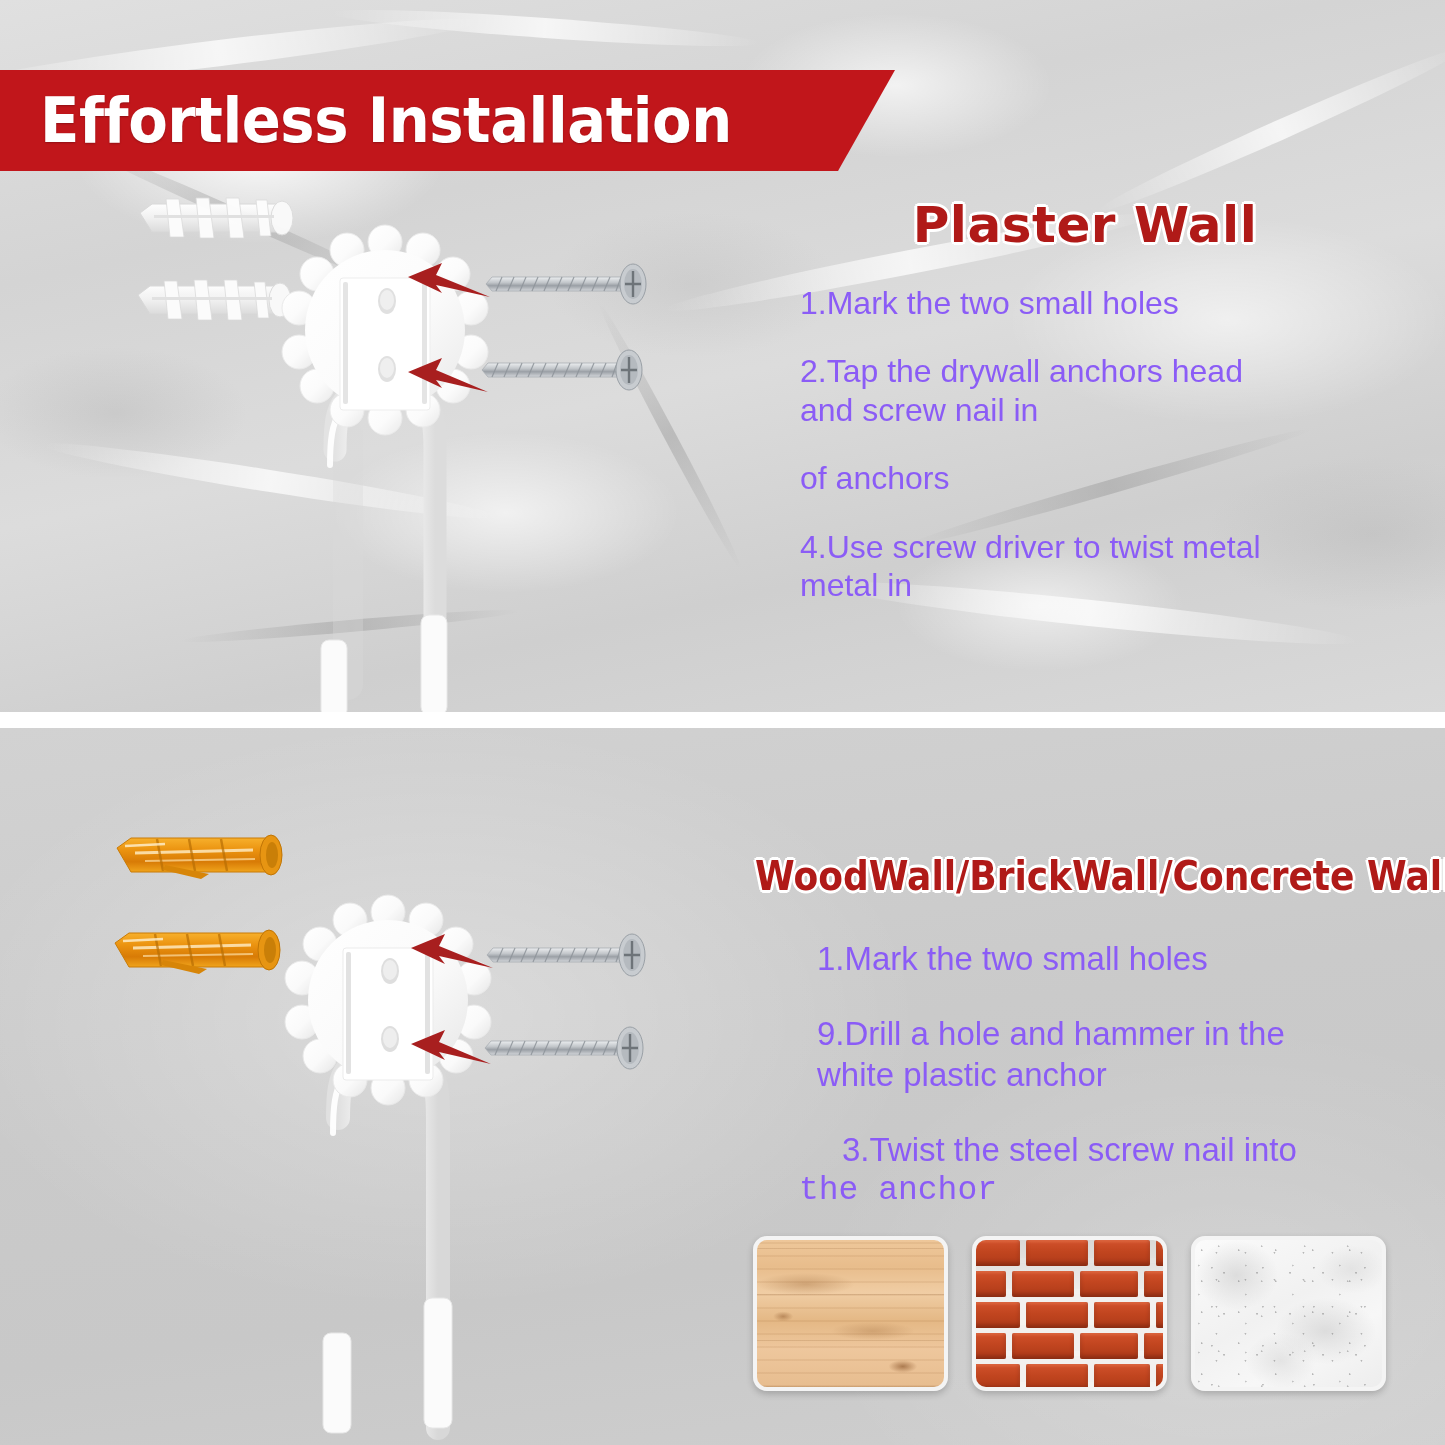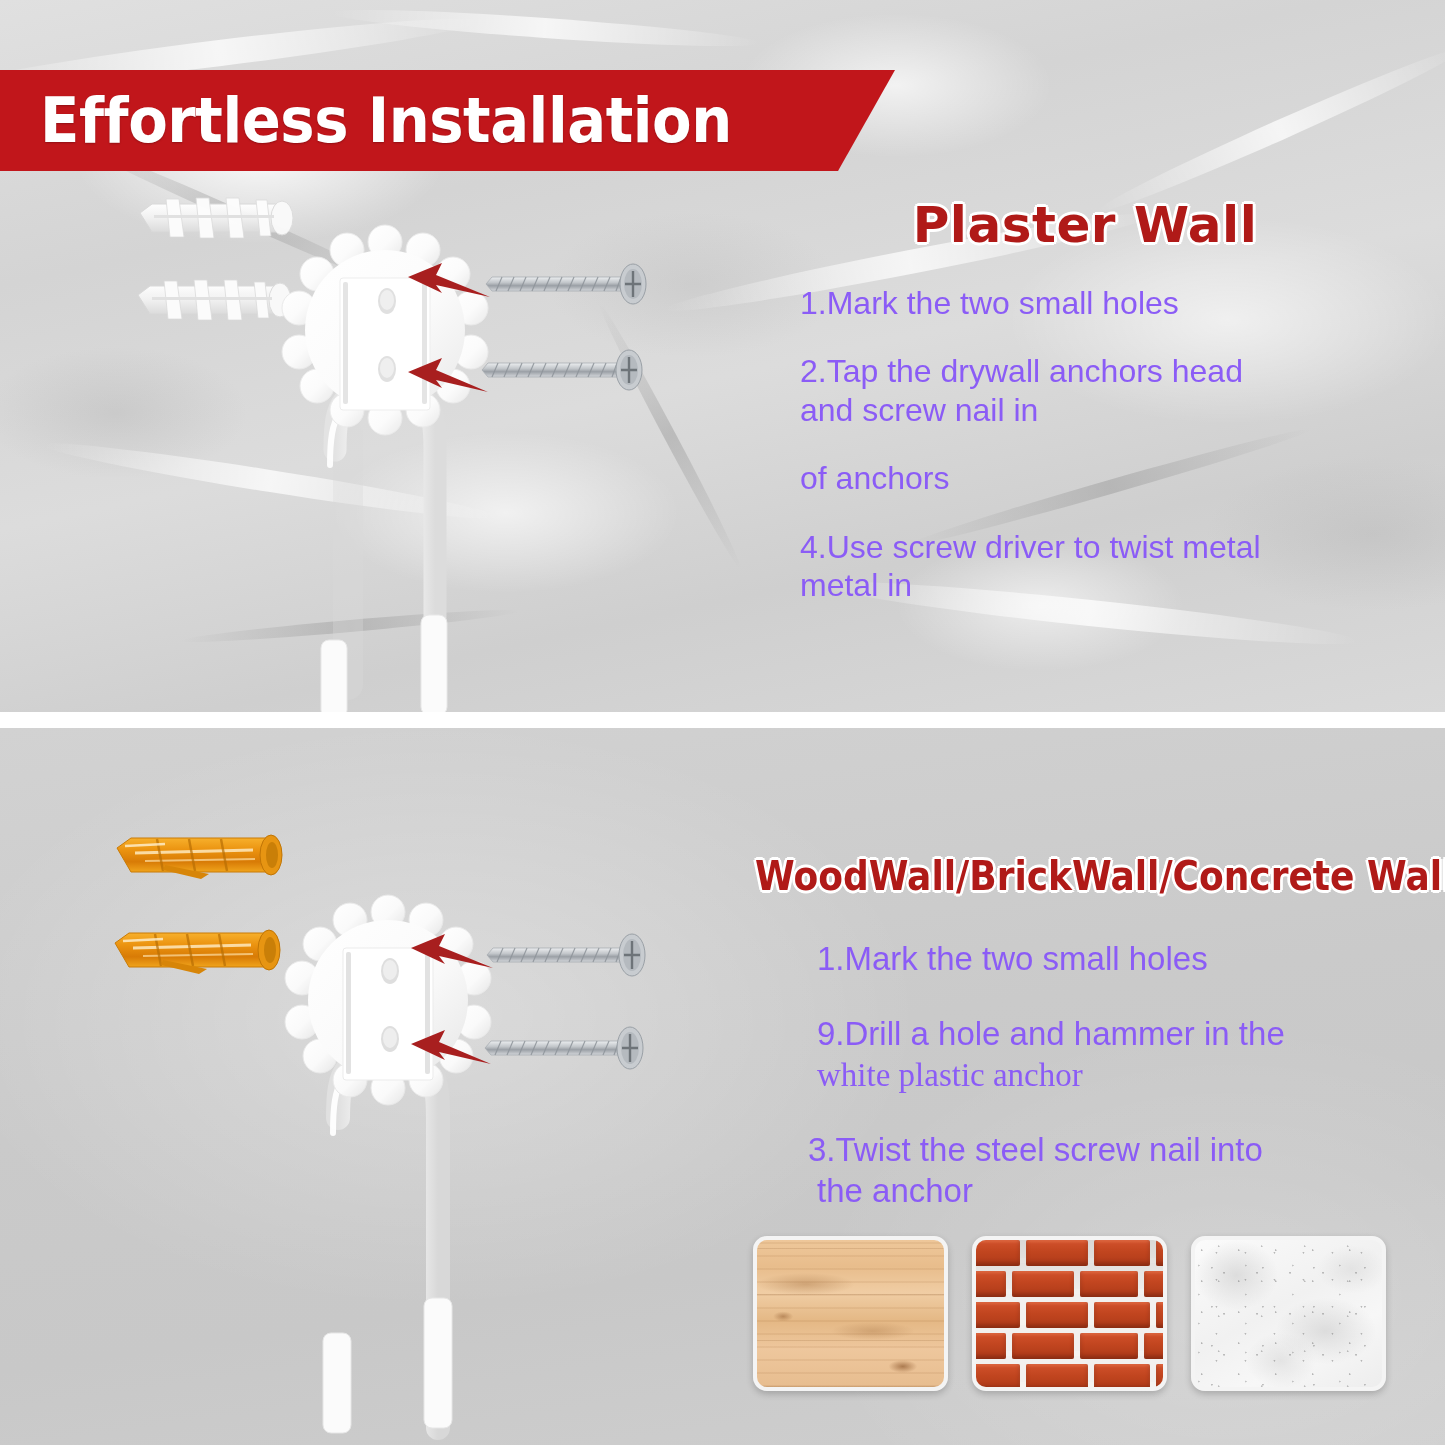--- a/index.html
+++ b/index.html
@@ -459,24 +459,24 @@
         </g>
       </svg>
     </div>
 
     <div class="txtcol" style="left:755px; top:125px; width:660px;">
       <div class="heading heading-wbc">WoodWall/BrickWall/Concrete Wall</div>
       <div style="height:40px;"></div>
       <div class="step step-b" style="margin-left:62px;">1.Mark the two small holes</div>
       <div style="height:34px;"></div>
       <div class="step step-b" style="margin-left:62px;">9.Drill a hole and hammer in the</div>
-      <div class="step step-b" style="margin-left:62px;font-family:Liberation Serif, serif;">white plastic anchor</div>
+      <div class="step step-b" style="margin-left:62px;">white plastic anchor</div>
       <div style="height:34px;"></div>
-      <div class="step step-b" style="margin-left:53px;">3.Twist the steel screw nail into</div>
-      <div class="step step-b" style="margin-left:62px;">the anchor</div>
+      <div class="step step-b" style="margin-left:87px;">3.Twist the steel screw nail into</div>
+      <div class="step step-b" style="margin-left:44px;font-family:Liberation Mono, monospace;">the anchor</div>
     </div>
 
     <div class="swatches" style="left:753px; top:508px;">
       <div class="swatch sw-wood"></div>
       <div class="swatch sw-brick">
         <div class="brickrow" style="top:0px;">
             <i style="left:-14px;width:58px"></i>
             <i style="left:50px;width:62px"></i>
             <i style="left:118px;width:56px"></i>
             <i style="left:180px;width:20px"></i>

